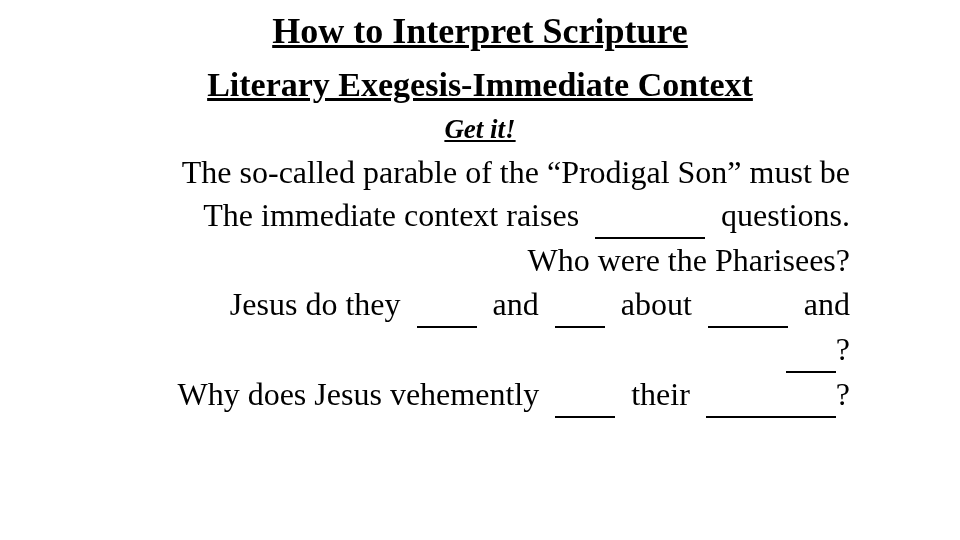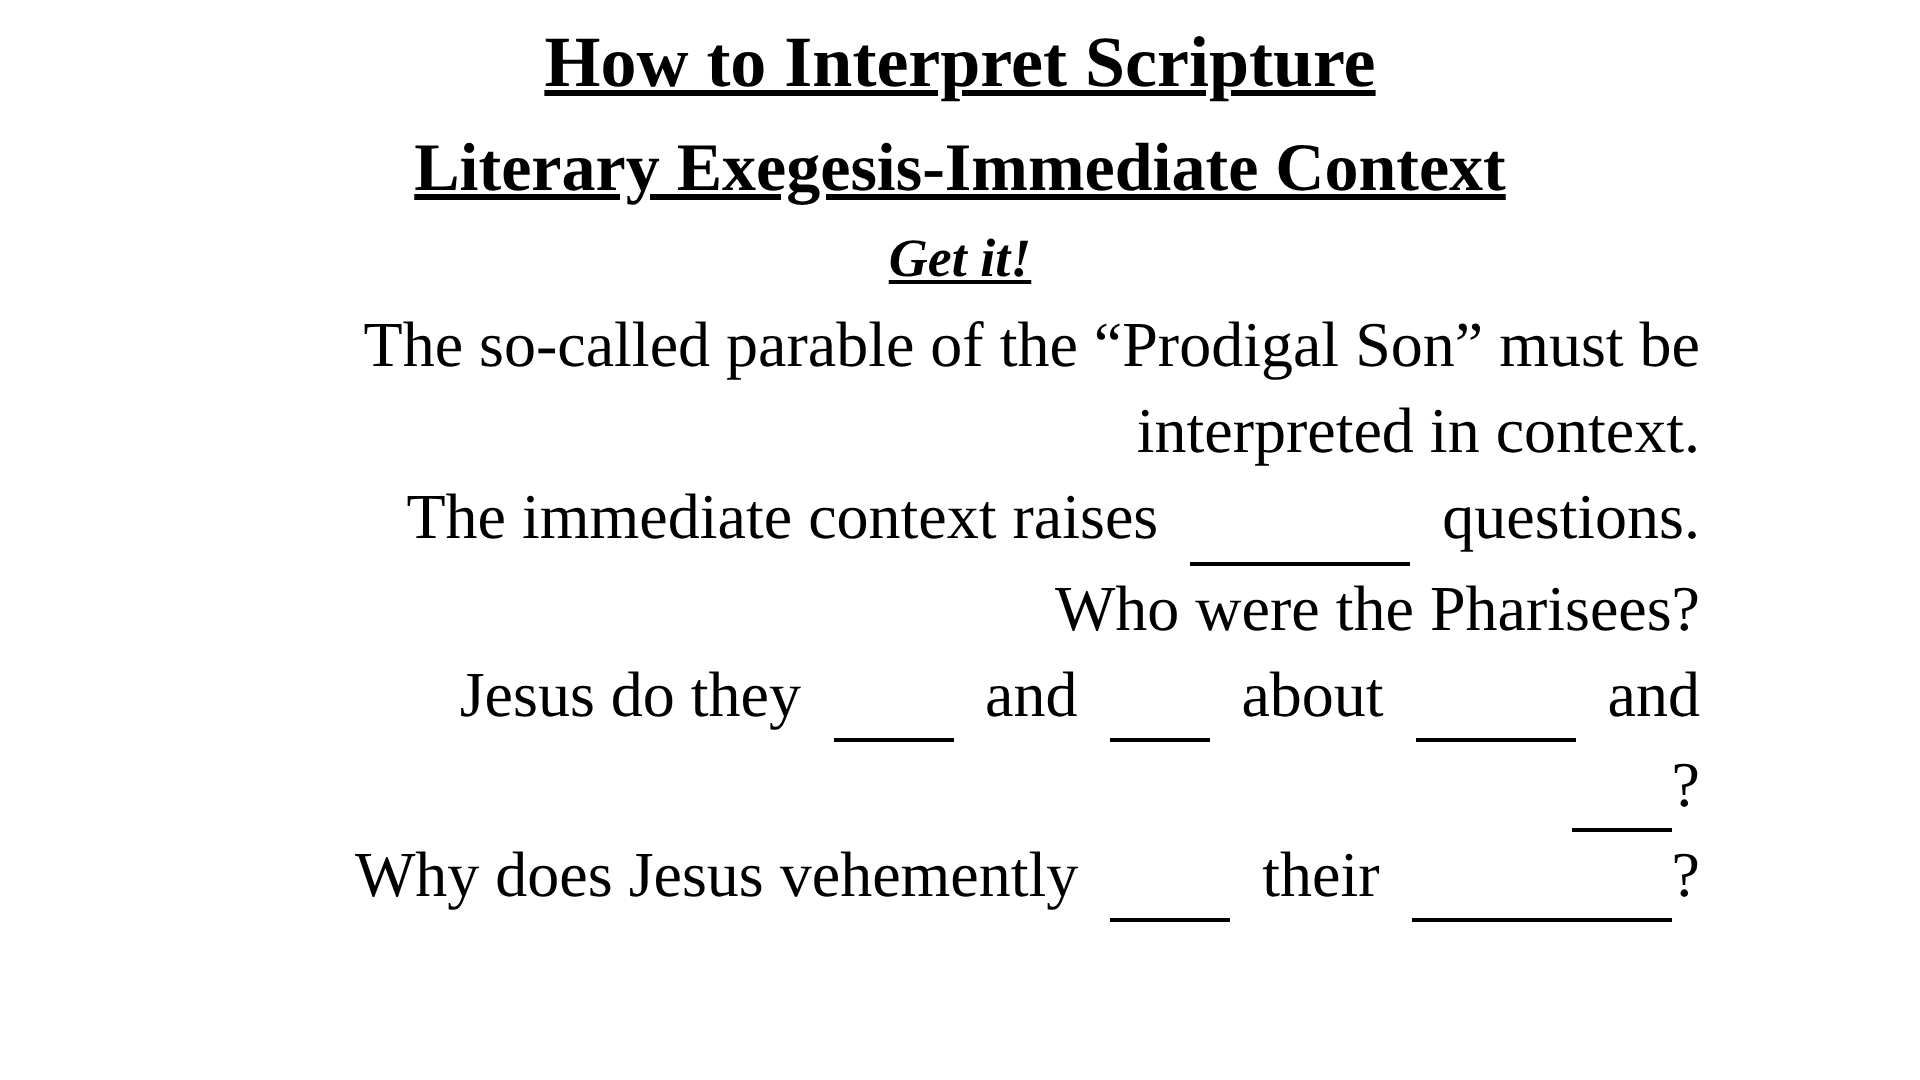--- a/index.html
+++ b/index.html
@@ -108,21 +108,20 @@
 <div class="page-container">
   <div class="title-block">
     <span class="title-line">How to Interpret Scripture</span>
     <span class="subtitle-line">Literary Exegesis-Immediate Context</span>
   </div>
 
   <div class="get-it">Get it!</div>
 
   <div class="content-block">
     <span class="text-line">The so-called parable of the “Prodigal Son” must be</span>
-    <span class="text-line">interpreted in context.</span>
     <span class="text-line">
       <span>The immediate context raises</span>
       &nbsp;<span class="blank-lg">&nbsp;&nbsp;&nbsp;&nbsp;&nbsp;&nbsp;</span>&nbsp;
       <span>questions.</span>
     </span>
     <span class="text-line">Who were the Pharisees?</span>
     <span class="text-line">
       <span>Jesus do they</span>
       &nbsp;<span class="blank">&nbsp;&nbsp;&nbsp;&nbsp;&nbsp;</span>&nbsp;
       <span>and</span>

